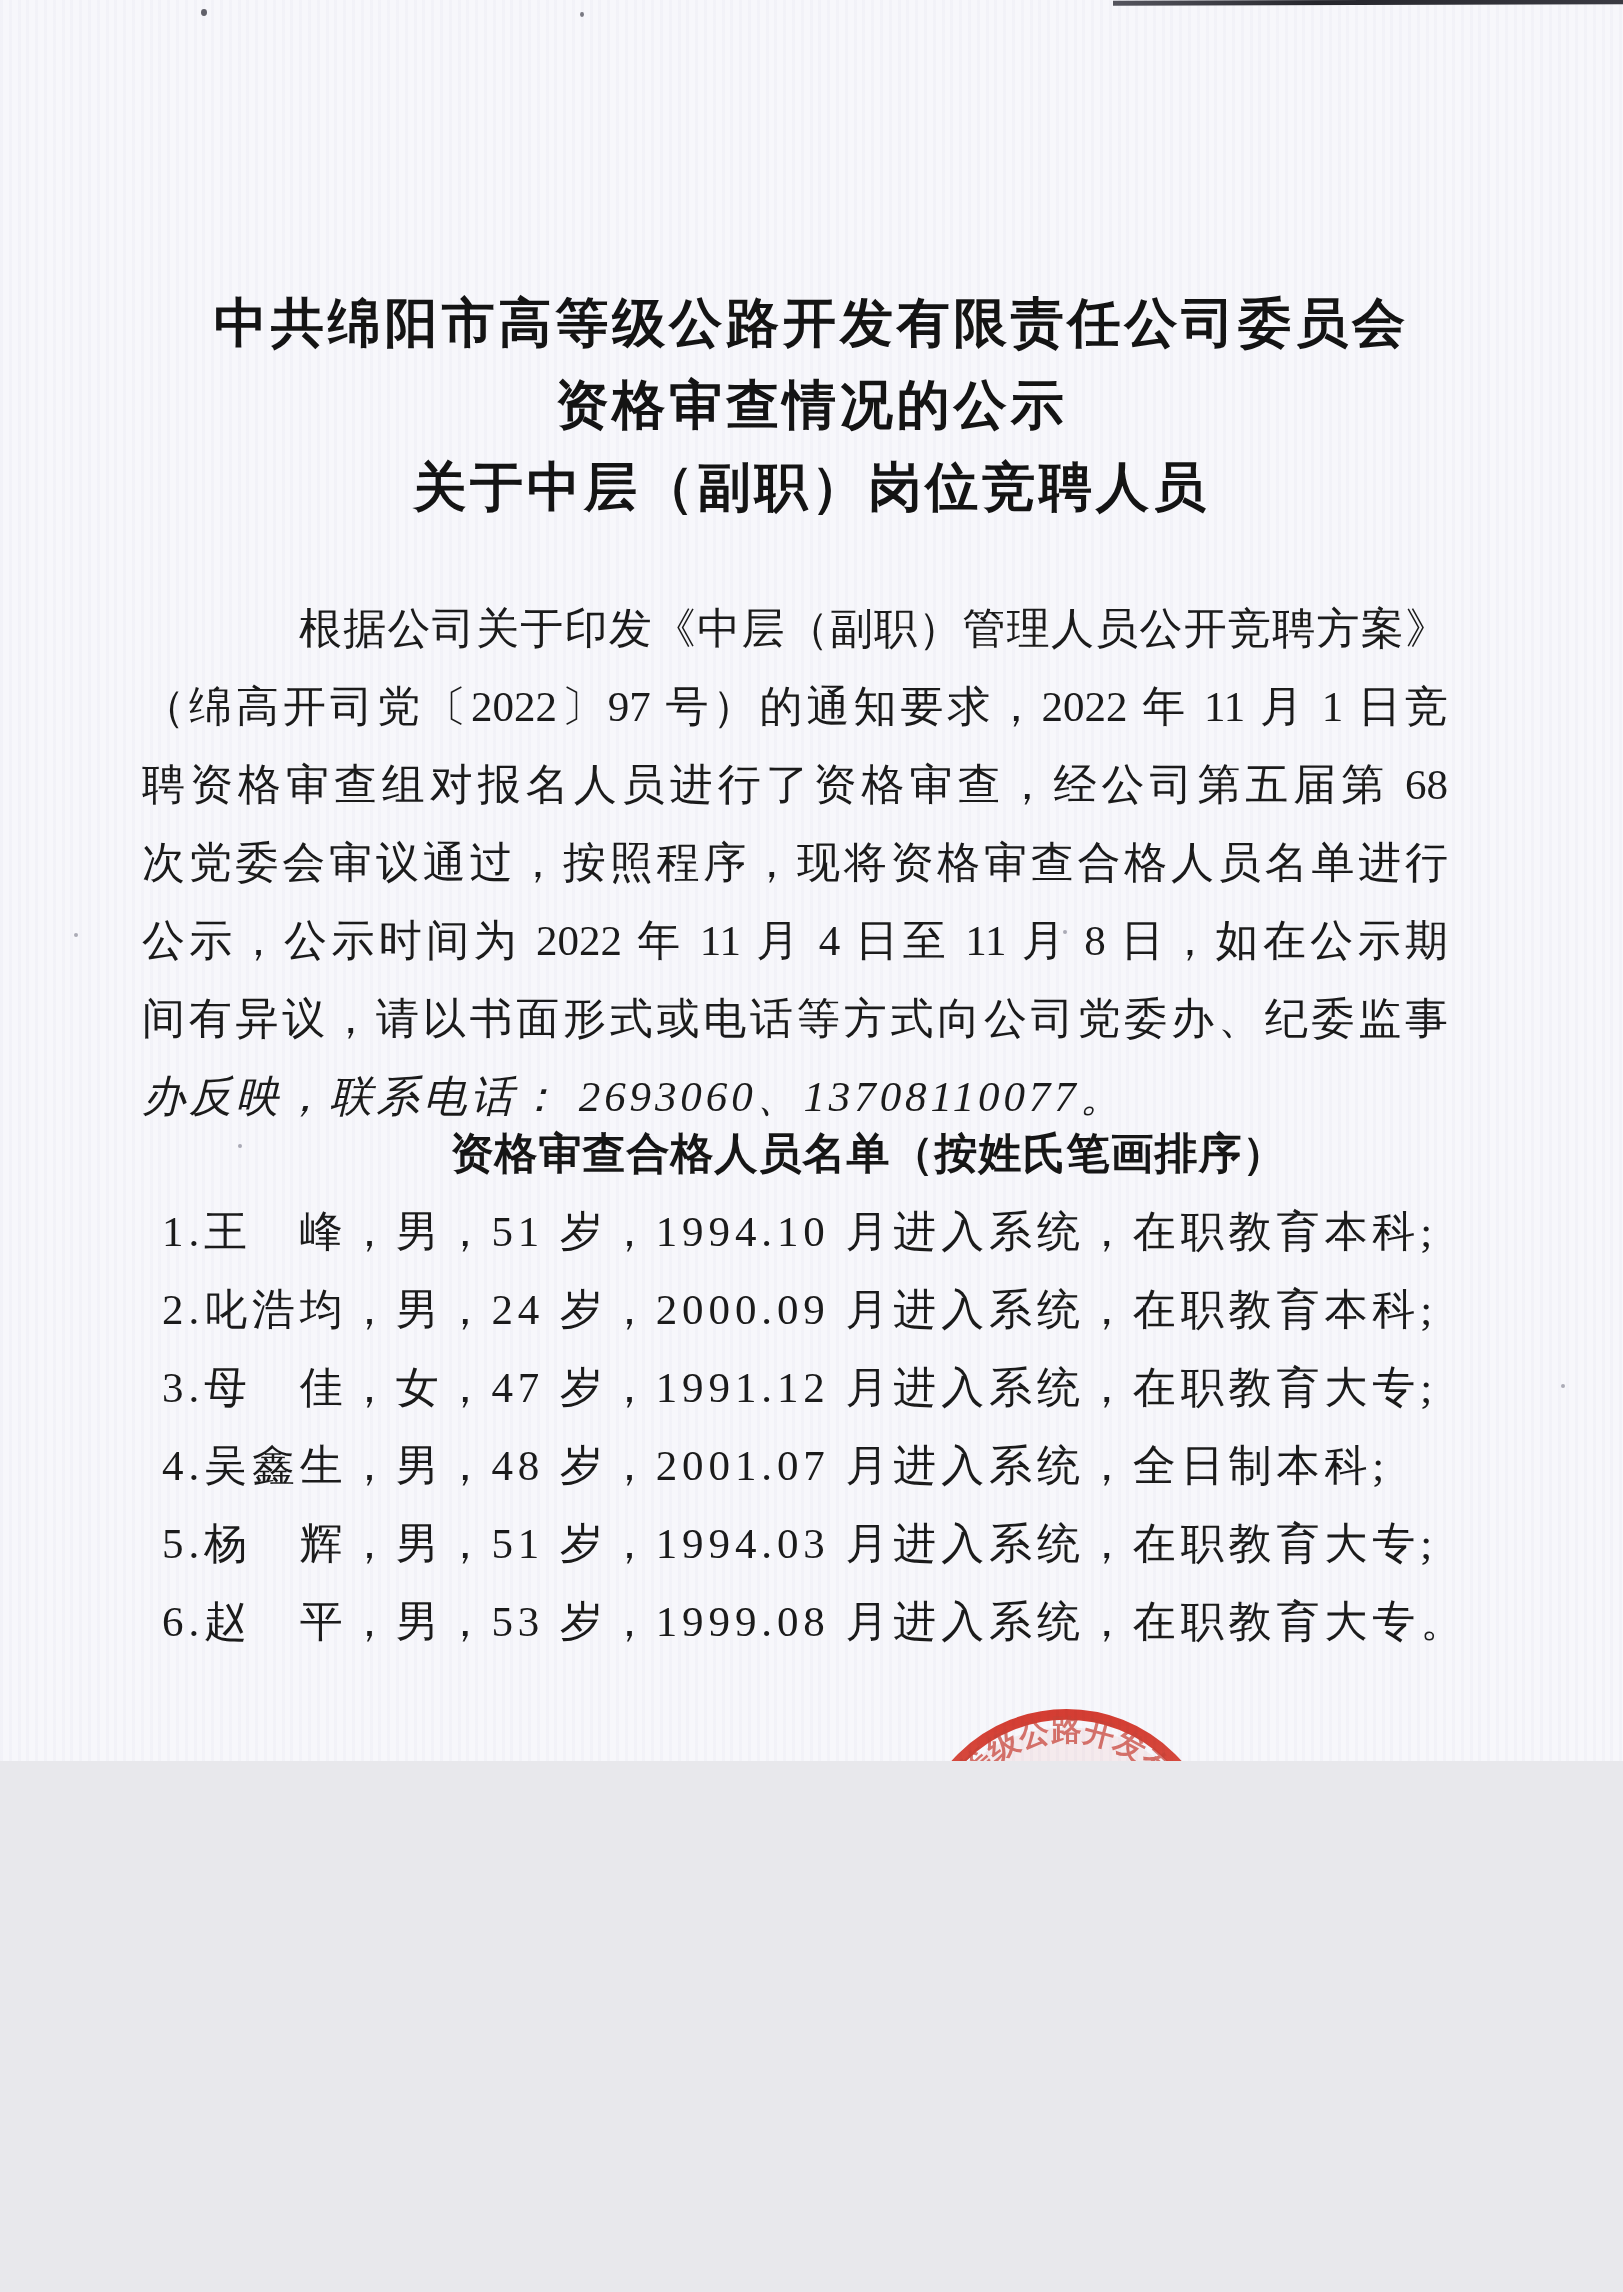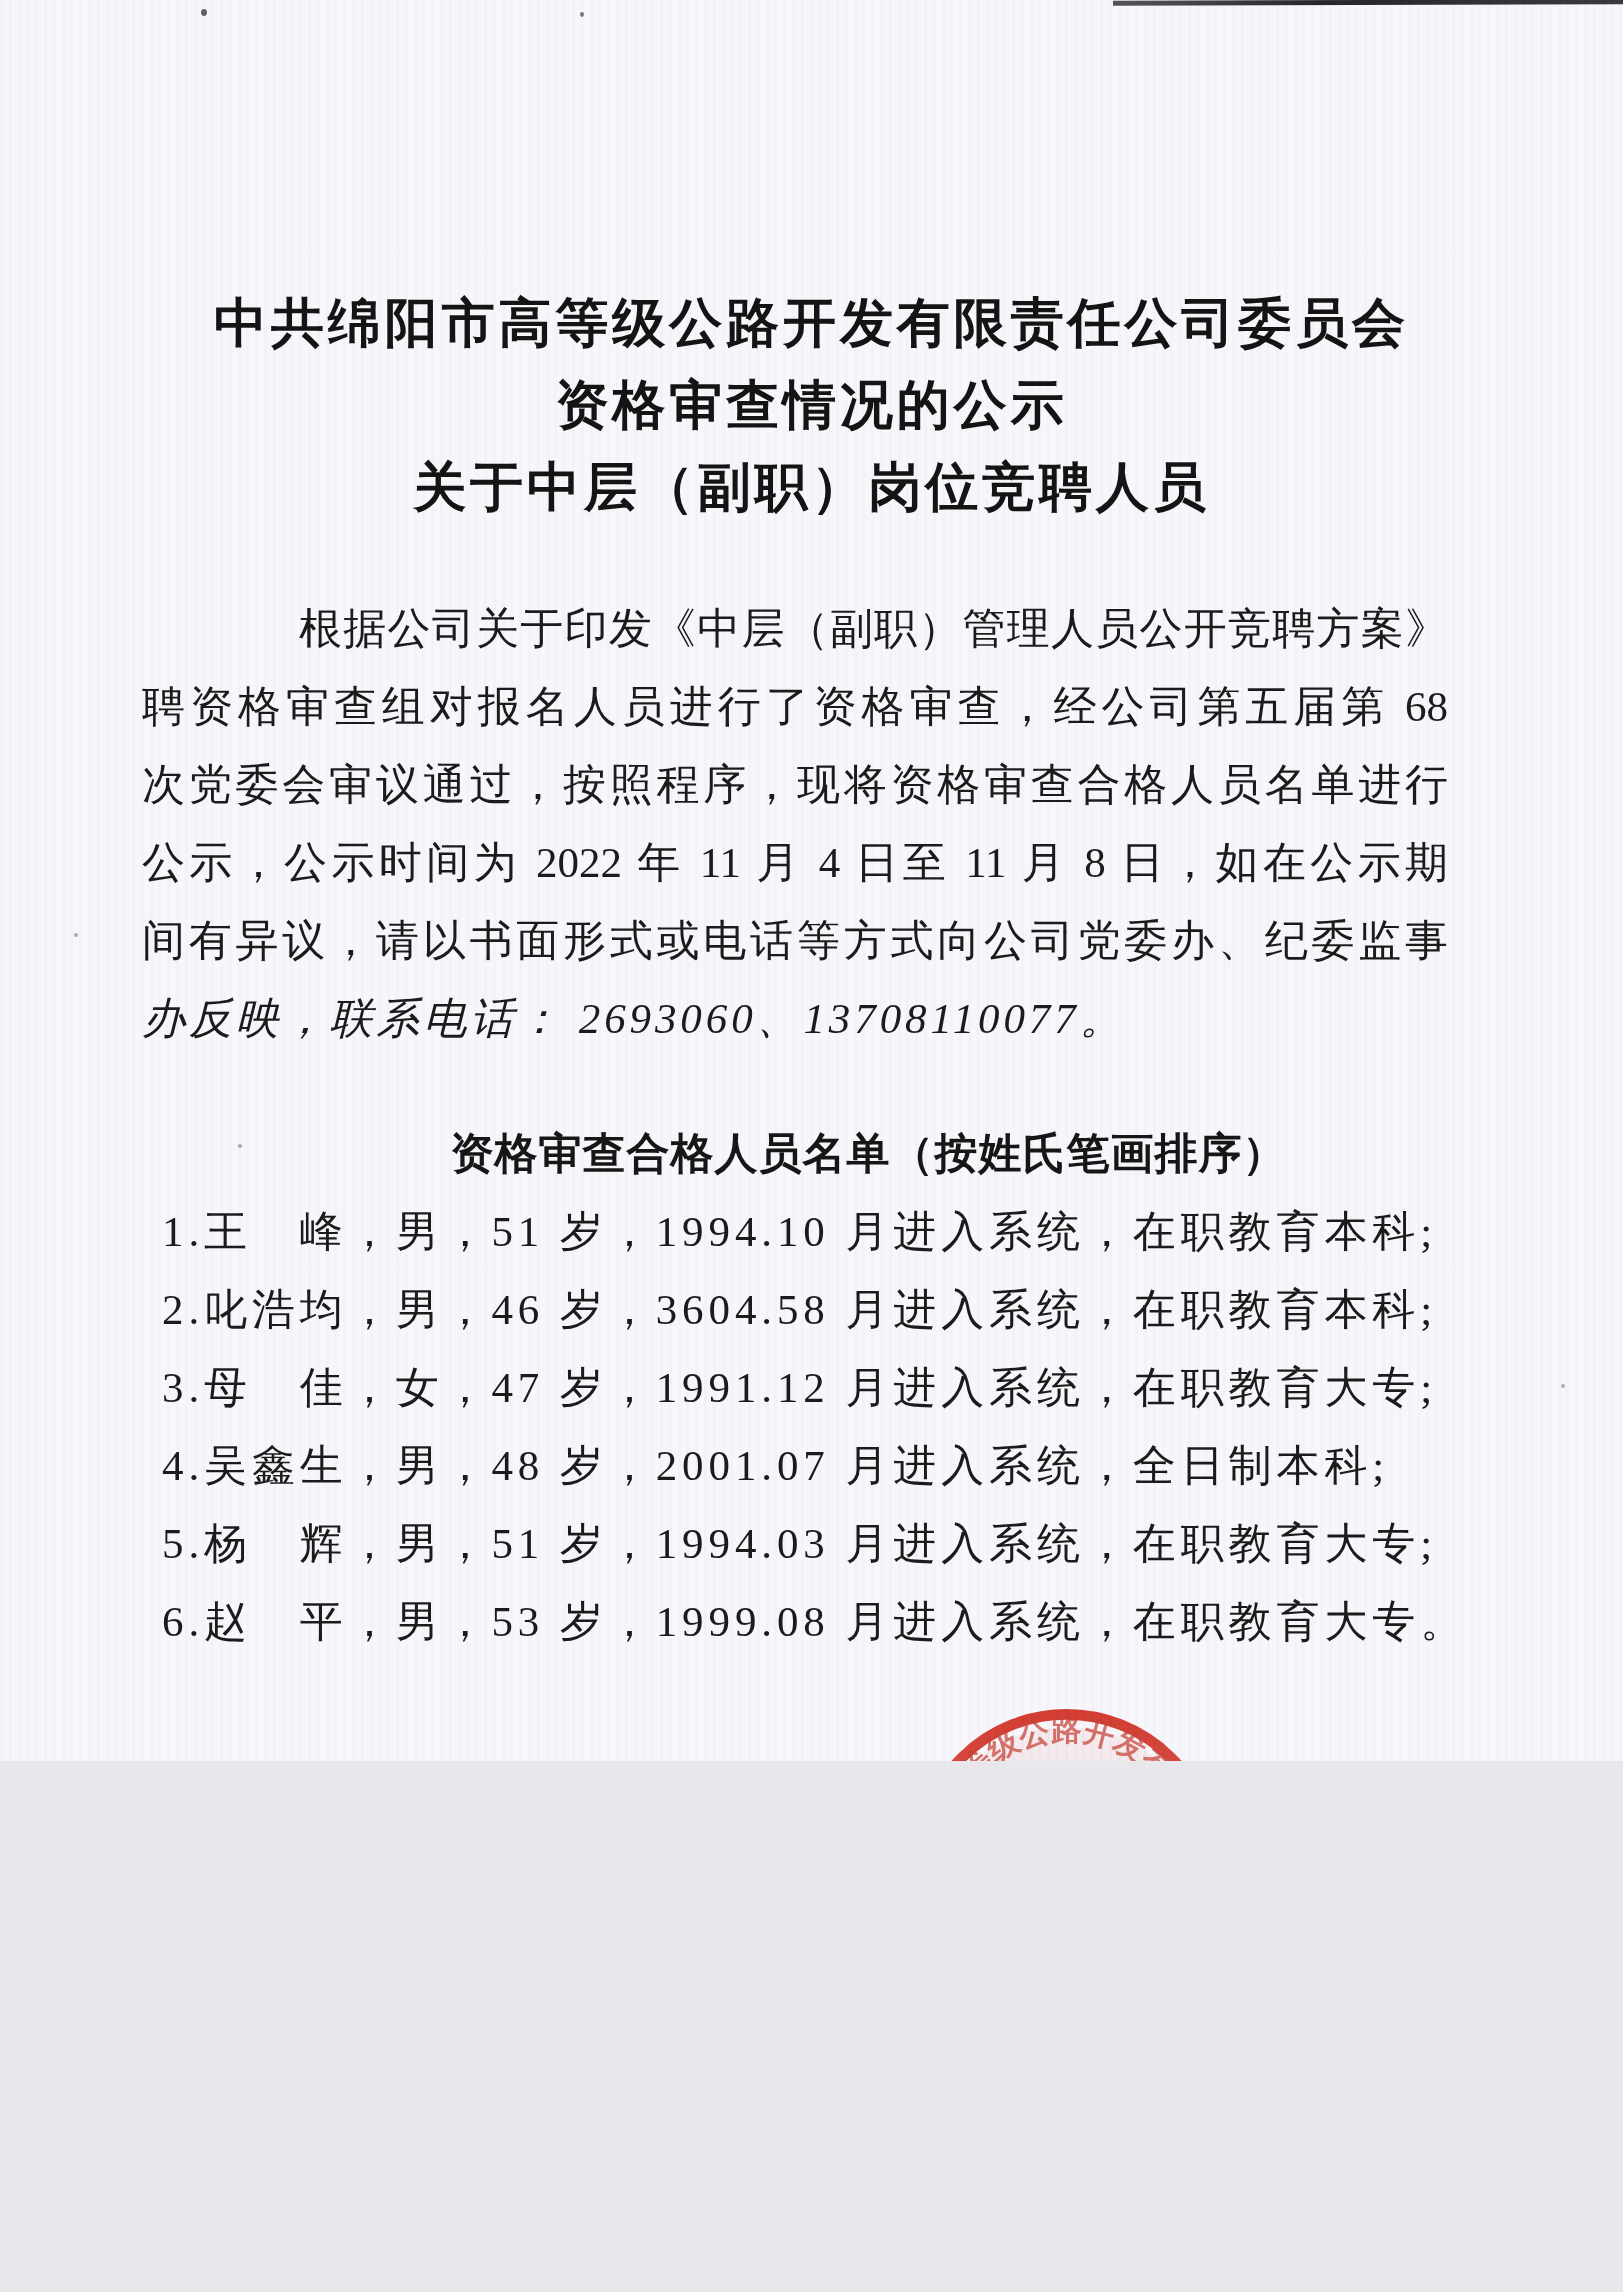--- a/index.html
+++ b/index.html
@@ -96,32 +96,33 @@
   <div class="speck s7"></div>
 
   <div class="title">
     <div class="tline">中共绵阳市高等级公路开发有限责任公司委员会</div>
     <div class="tline">资格审查情况的公示</div>
     <div class="tline">关于中层（副职）岗位竞聘人员</div>
   </div>
 
   <div class="body-block">
     <div class="body-line indent">根据公司关于印发《中层（副职）管理人员公开竞聘方案》</div>
+    <div class="body-line">（绵高开司党〔2022〕97 号）的通知要求，2022 年 11 月 1 日竞</div>
     <div class="body-line">聘资格审查组对报名人员进行了资格审查，经公司第五届第 68</div>
     <div class="body-line">次党委会审议通过，按照程序，现将资格审查合格人员名单进行</div>
     <div class="body-line">公示，公示时间为 2022 年 11 月 4 日至 11 月 8 日，如在公示期</div>
     <div class="body-line">间有异议，请以书面形式或电话等方式向公司党委办、纪委监事</div>
     <div class="body-line no-just">办反映，联系电话： 2693060、13708110077。</div>
   </div>
 
   <div class="list-heading">资格审查合格人员名单（按姓氏笔画排序）</div>
 
   <div class="list-block">
     <div class="list-line">1.王　峰，男，51 岁，1994.10 月进入系统，在职教育本科;</div>
-    <div class="list-line">2.叱浩均，男，46 岁，3604.58 月进入系统，在职教育本科;</div>
+    <div class="list-line">2.叱浩均，男，24 岁，2000.09 月进入系统，在职教育本科;</div>
     <div class="list-line">3.母　佳，女，47 岁，1991.12 月进入系统，在职教育大专;</div>
     <div class="list-line">4.吴鑫生，男，48 岁，2001.07 月进入系统，全日制本科;</div>
     <div class="list-line">5.杨　辉，男，51 岁，1994.03 月进入系统，在职教育大专;</div>
     <div class="list-line">6.赵　平，男，53 岁，1999.08 月进入系统，在职教育大专。</div>
   </div>
 
   <div class="signature-org">中共绵阳市高等级公路开发有限责任公司委员会</div>
   <div class="signature-date">2022 年 11 月 4 日</div>
 
   <svg class="seal" viewBox="0 0 360 360" aria-hidden="true">

